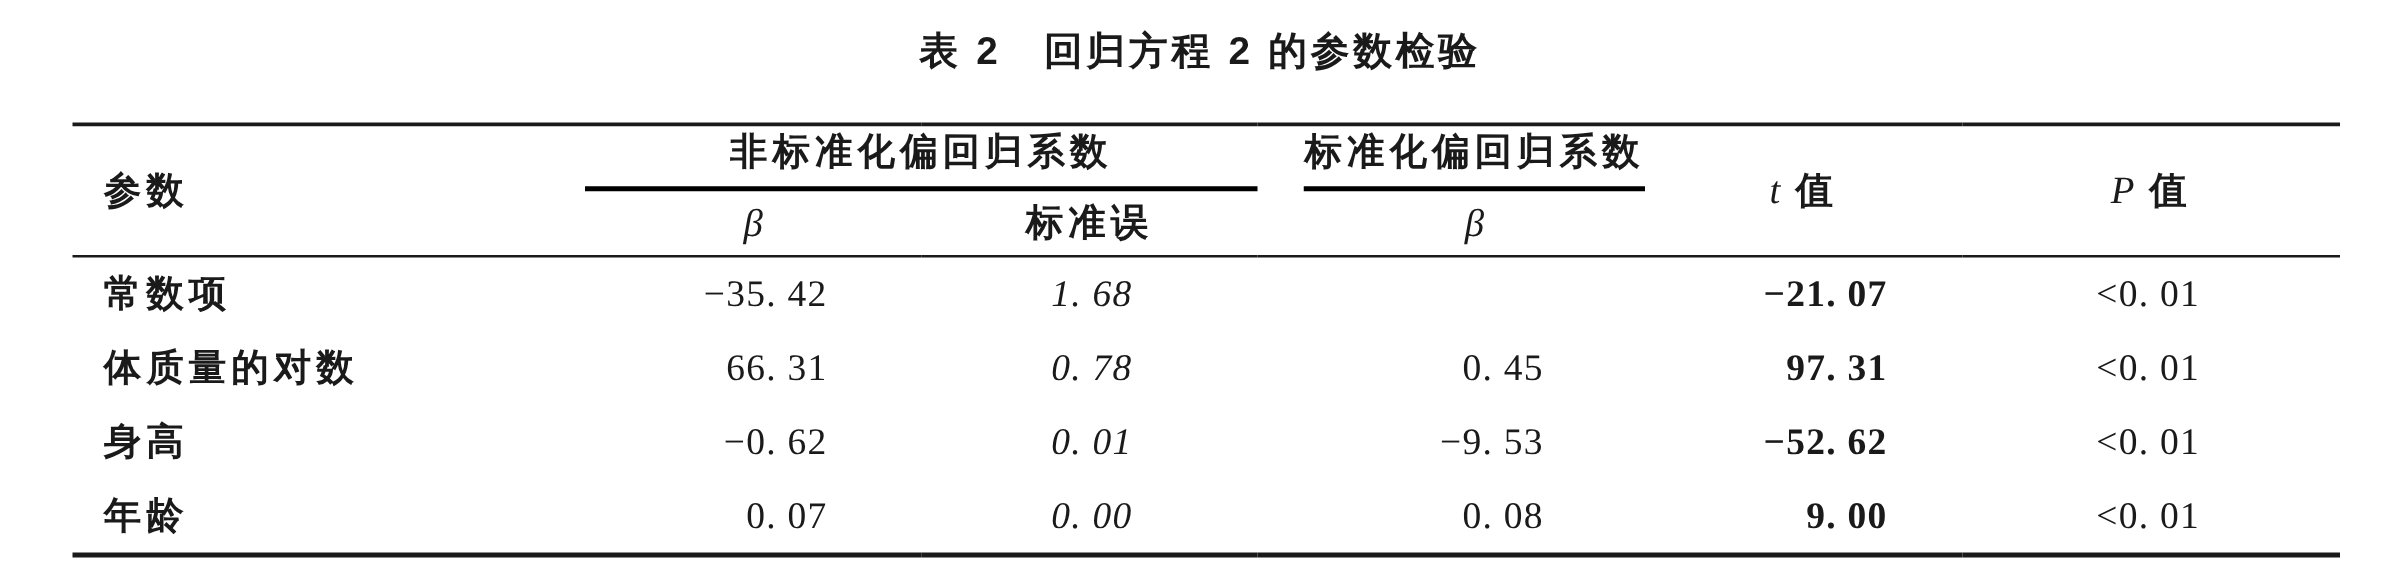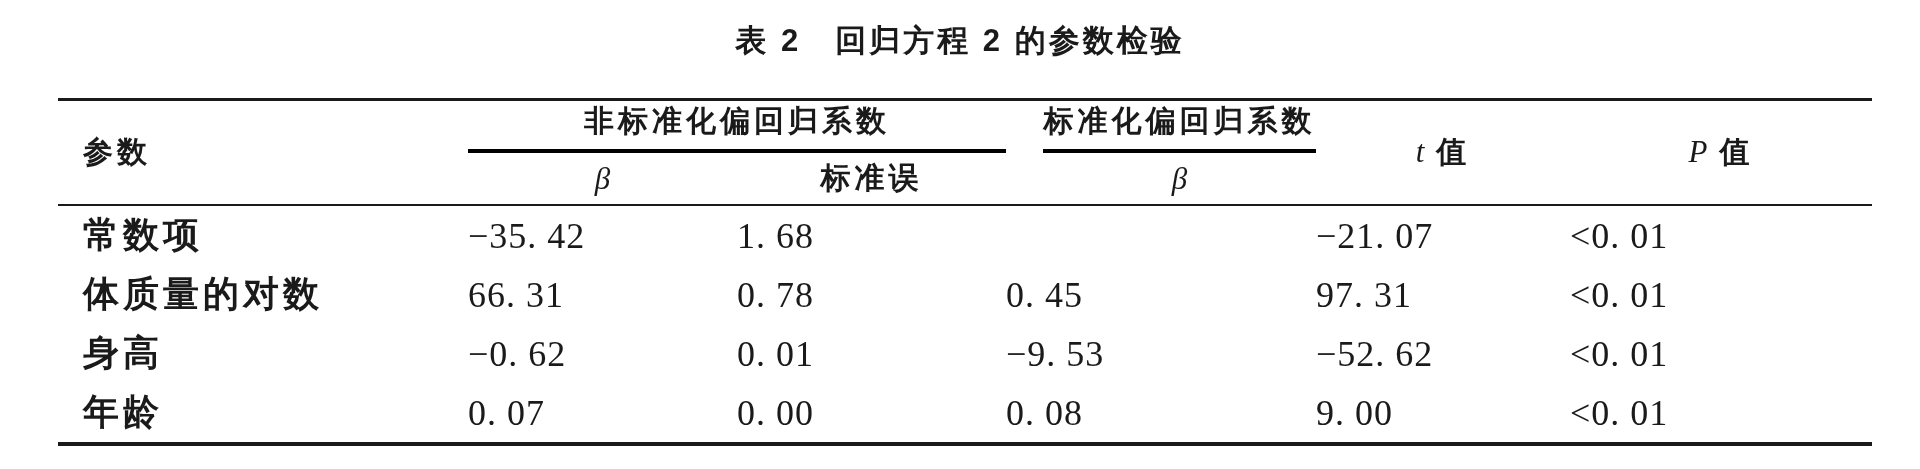--- a/index.html
+++ b/index.html
@@ -78,39 +78,39 @@
     font-family: "Liberation Serif", serif;
     font-style: italic;
     font-weight: 400;
     font-size: 31px;
     letter-spacing: 0;
   }
   .sym-gap { display: inline-block; width: 12px; }
 
   tbody td {
     height: 59px;
-    font-size: 36px;
+    font-size: 30px;
     vertical-align: middle;
     padding: 0;
   }
   td.param-cell {
     font-weight: 700;
     letter-spacing: 4px;
     text-align: left;
     padding-left: 25px;
   }
   td.num {
     font-family: "Liberation Serif", serif;
-    text-align: left;
+    text-align: right;
     letter-spacing: 1px;
   }
   td.num.c2 { padding-right: 75px; }
-  td.num.c3 { padding-right: 100px; }
+  td.num.c3 { padding-right: 100px; font-style: italic; }
   td.num.c4 { padding-right: 81px; }
-  td.num.c5 { padding-right: 60px; }
+  td.num.c5 { padding-right: 60px; font-weight: bold; }
   td.num.c6 { padding-right: 112px; }
 </style>
 </head>
 <body>
 
 <div class="page">
 
   <div class="table-title">表 2　回归方程 2 的参数检验</div>
 
   <div class="table-wrap">

